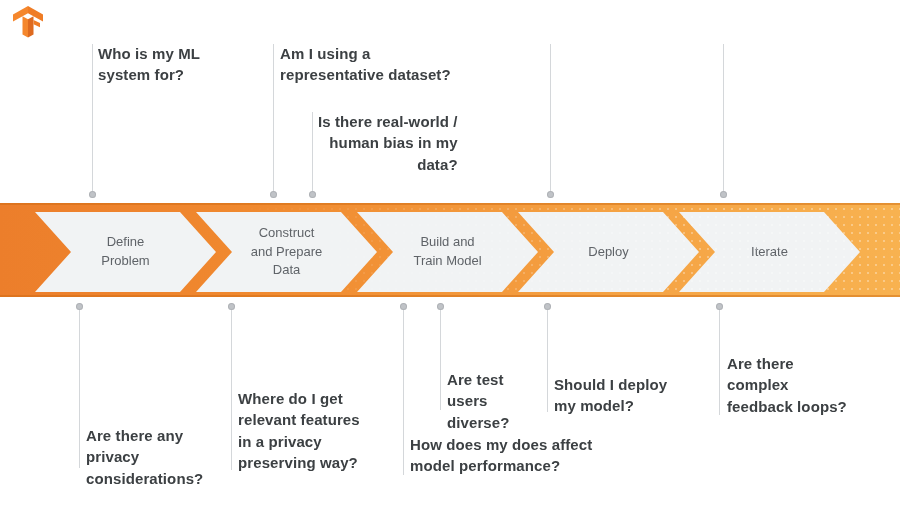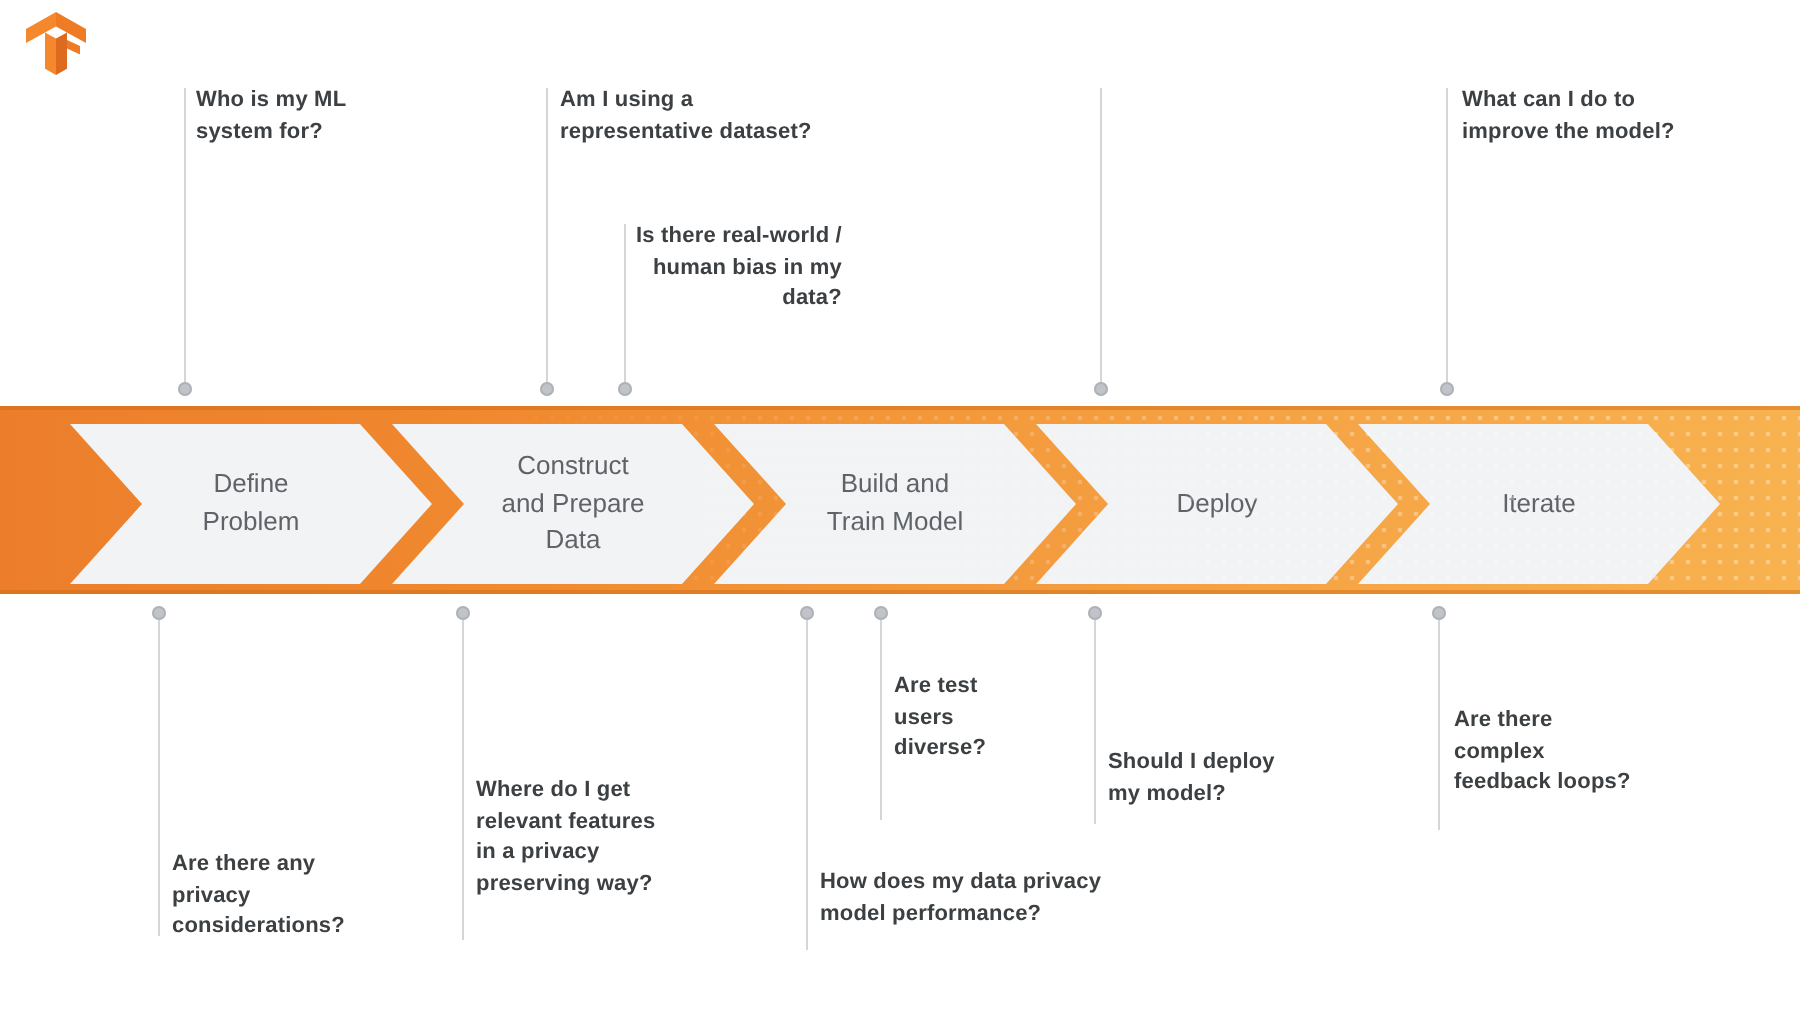--- a/index.html
+++ b/index.html
@@ -16,21 +16,21 @@
   }
   html,body{margin:0;padding:0;background:#e9e9e9;}
   #canvas{
     position:relative;width:900px;height:506px;background:#ffffff;
     overflow:hidden;font-family:"Liberation Sans",sans-serif;
     margin:0 auto;
   }
   .question{
     position:absolute;
     color:var(--question_text);
-    font-size:11px;font-weight:700;line-height:1.42;
+    font-size:15px;font-weight:700;line-height:1.42;
     white-space:pre-line;letter-spacing:.1px;
   }
   .vline{
     position:absolute;width:1px;
     background:var(--connector_line);
   }
   .dot{
     position:absolute;width:7px;height:7px;border-radius:50%;
     background:var(--connector_dot);
     box-shadow:inset 0 0 0 1px rgba(140,144,148,.35);
@@ -86,22 +86,20 @@
   <div class="dot" style="left:547px;top:191px;"></div>
   <div class="dot" style="left:720px;top:191px;"></div>
 
   <div class="question" style="left:98px;top:43px;">Who is my ML
 system for?</div>
   <div class="question" style="left:280px;top:43px;">Am I using a
 representative dataset?</div>
   <div class="question" style="left:318px;top:111px;text-align:right;">Is there real-world /
 human bias in my
 data?</div>
-  <div class="question" style="left:731px;top:43px;">What can I do to
-improve the model?</div>
 
   <div class="banner">
     <div class="chevron" style="left:35px;">
       <span class="stage-label">Define
 Problem</span>
     </div>
     <div class="chevron" style="left:196px;">
       <span class="stage-label">Construct
 and Prepare
 Data</span>
@@ -131,24 +129,24 @@
   <div class="vline" style="left:547px;top:310px;height:102px;"></div>
   <div class="vline" style="left:719px;top:310px;height:105px;"></div>
 
   <div class="question" style="left:86px;top:425px;">Are there any
 privacy
 considerations?</div>
   <div class="question" style="left:238px;top:388px;">Where do I get
 relevant features
 in a privacy
 preserving way?</div>
-  <div class="question" style="left:447px;top:336px;">Are test
+  <div class="question" style="left:447px;top:369px;">Are test
 users
 diverse?</div>
-  <div class="question" style="left:410px;top:434px;">How does my data privacy
+  <div class="question" style="left:410px;top:434px;">How does my does affect
 model performance?</div>
   <div class="question" style="left:554px;top:374px;">Should I deploy
 my model?</div>
   <div class="question" style="left:727px;top:353px;">Are there
 complex
 feedback loops?</div>
 
 </div>
 
 </body></html>

